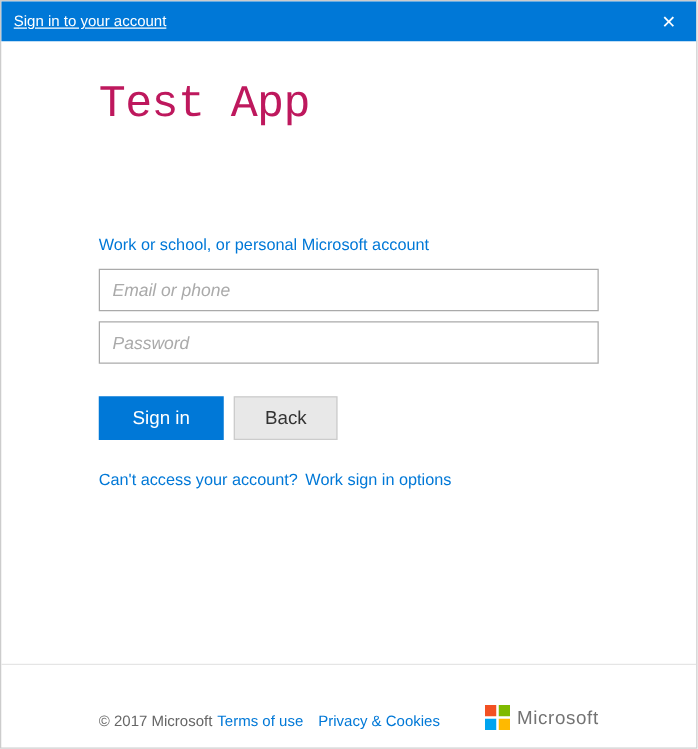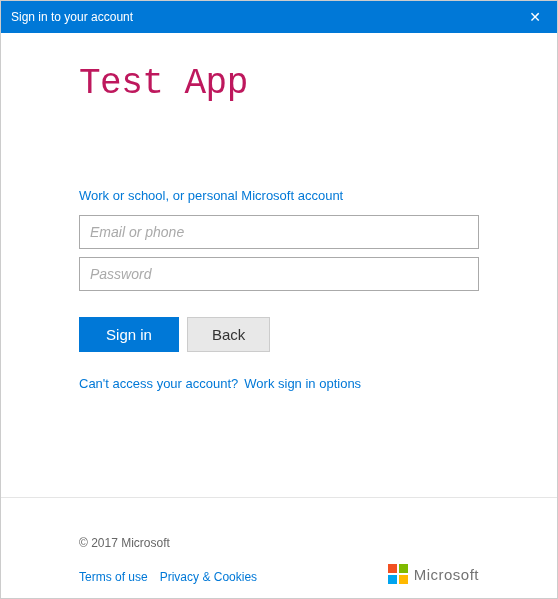--- a/index.html
+++ b/index.html
@@ -35,20 +35,21 @@
       display: flex;
       align-items: center;
       justify-content: space-between;
       padding: 0 10px;
       flex-shrink: 0;
     }
 
     .title-bar-text {
       font-size: 12px;
       font-weight: normal;
+      text-decoration: underline;
     }
 
     .title-bar-close {
       background: none;
       border: none;
       color: #fff;
       font-size: 14px;
       cursor: pointer;
       padding: 2px 6px;
       line-height: 1;
@@ -141,22 +142,21 @@
       border-top: 1px solid #e5e5e5;
       padding: 14px 78px;
       display: flex;
       justify-content: space-between;
       align-items: flex-end;
       flex-shrink: 0;
     }
 
     .footer-left {
       display: flex;
-      flex-direction: column;
-      gap: 20px;
+      gap: 4px;
       margin-top: 24px;
     }
 
     .footer-copyright {
       font-size: 12px;
       color: #666;
     }
 
     .footer-links {
       display: flex;

